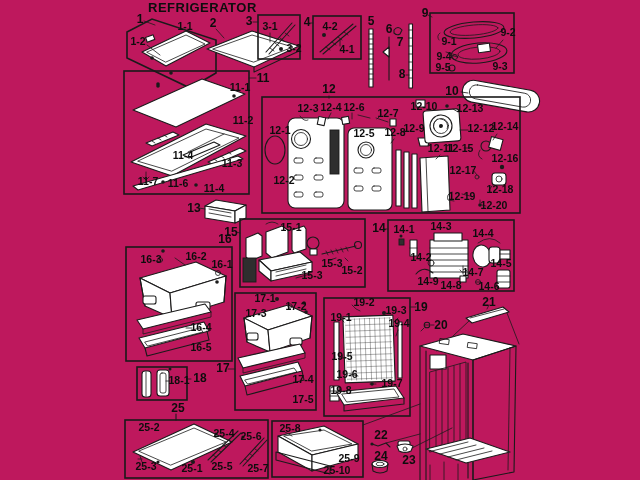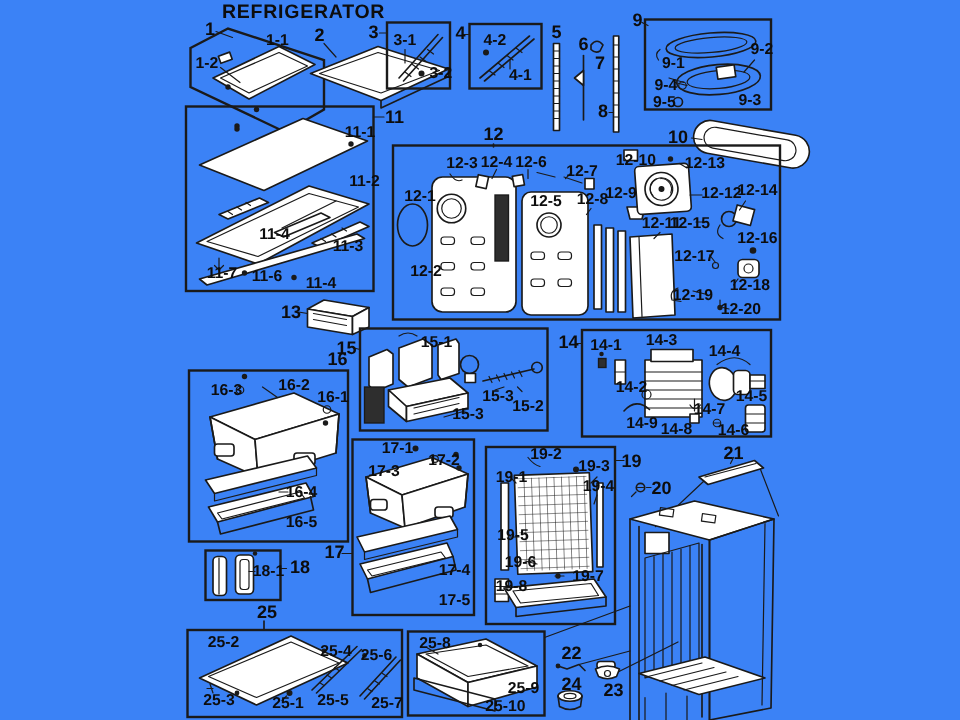--- a/index.html
+++ b/index.html
@@ -1,16 +1,16 @@
 <!DOCTYPE html>
 <html><head>
 <meta charset="utf-8">
 <style>
   html,body{margin:0;padding:0;background:#fff;}
-  .stage{position:relative;width:640px;height:480px;background:#3b82f6;overflow:hidden;}
+  .stage{position:relative;width:640px;height:480px;background:#be185d;overflow:hidden;}
   svg{display:block;}
   .box{fill:none;stroke:#1a1a1a;stroke-width:1.6;}
   .ln{fill:none;stroke:#1a1a1a;stroke-width:1.1;stroke-linejoin:round;stroke-linecap:round;}
   .thin{stroke-width:.8;}
   .fl{fill:#ffffff;stroke:#1a1a1a;stroke-width:1.1;stroke-linejoin:round;}
   .dk{fill:#2e2e2e;stroke:#1a1a1a;stroke-width:.9;}
   .dot{fill:#1a1a1a;stroke:none;}
   .lbl{font:700 10.5px "Liberation Sans",sans-serif;fill:#0d0d0d;text-anchor:middle;}
   .lbl-lg{font:700 12px "Liberation Sans",sans-serif;fill:#0d0d0d;text-anchor:middle;}
   .ttl{font:700 13px "Liberation Sans",sans-serif;fill:#0d0d0d;letter-spacing:.5px;}

